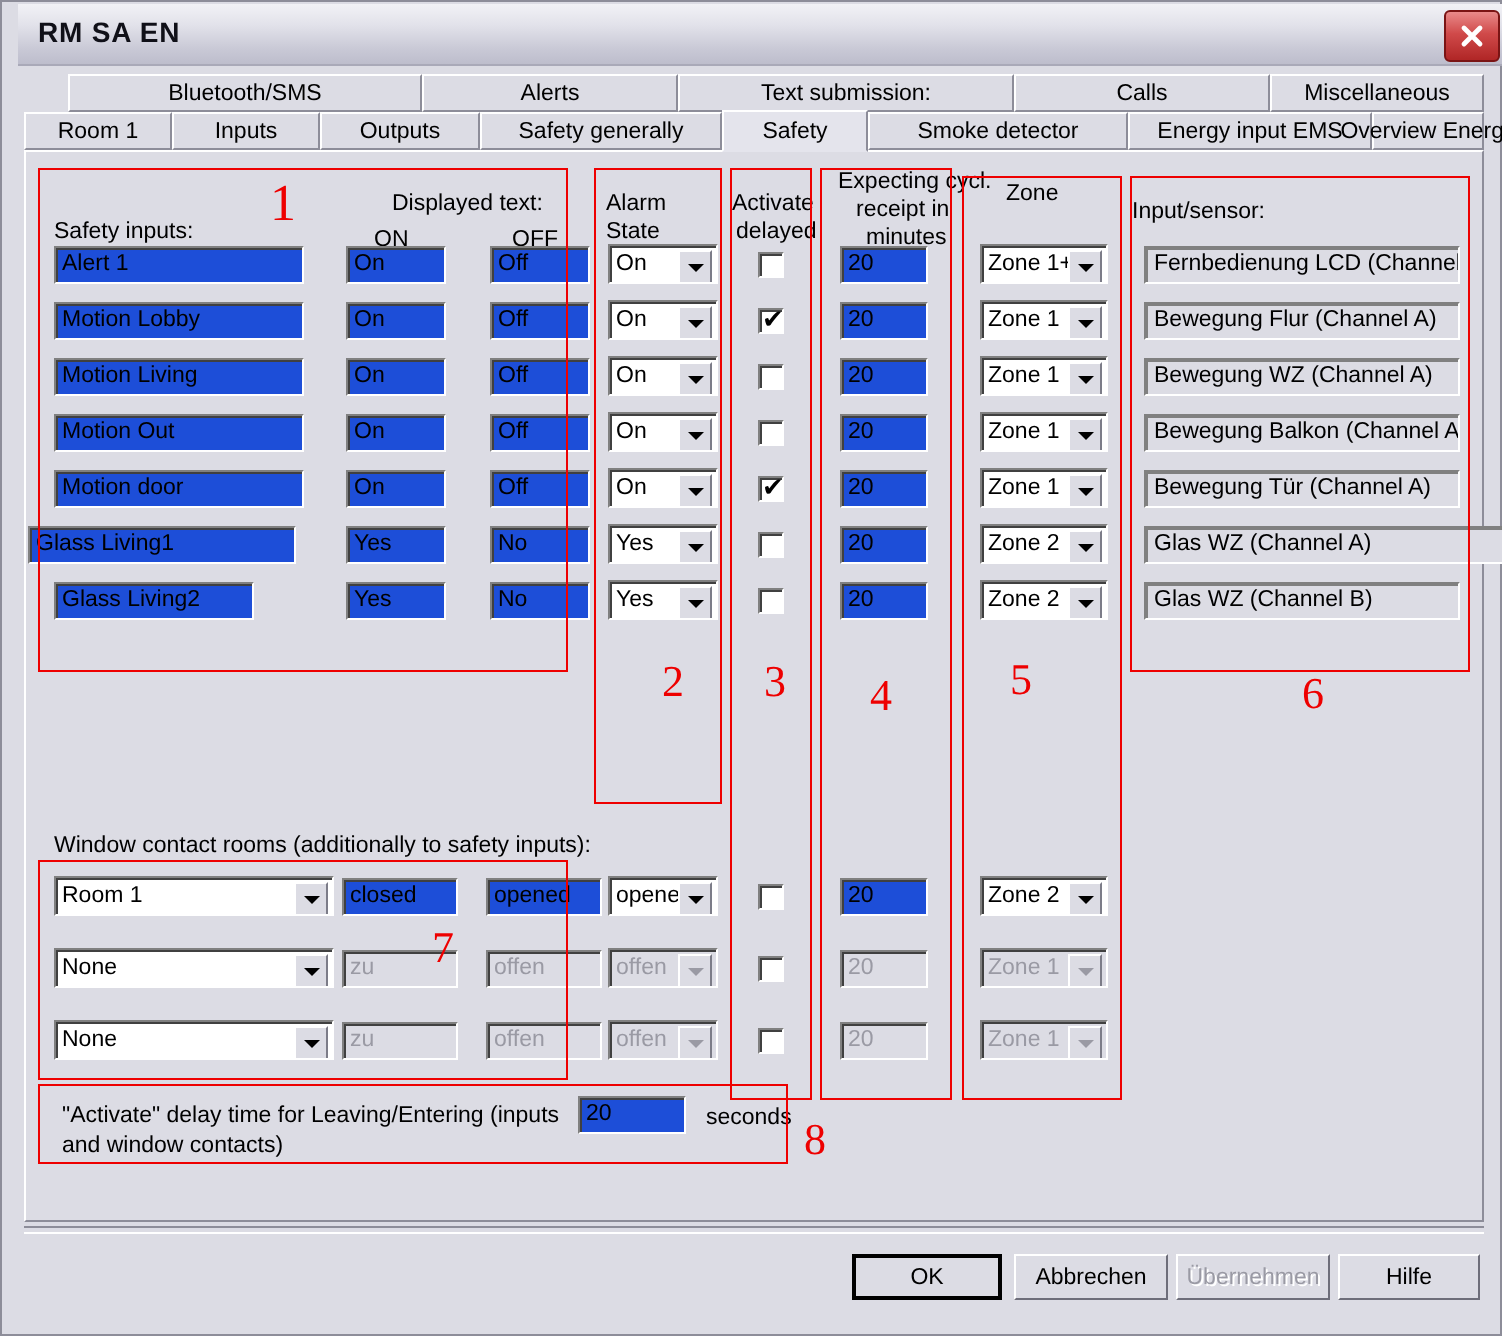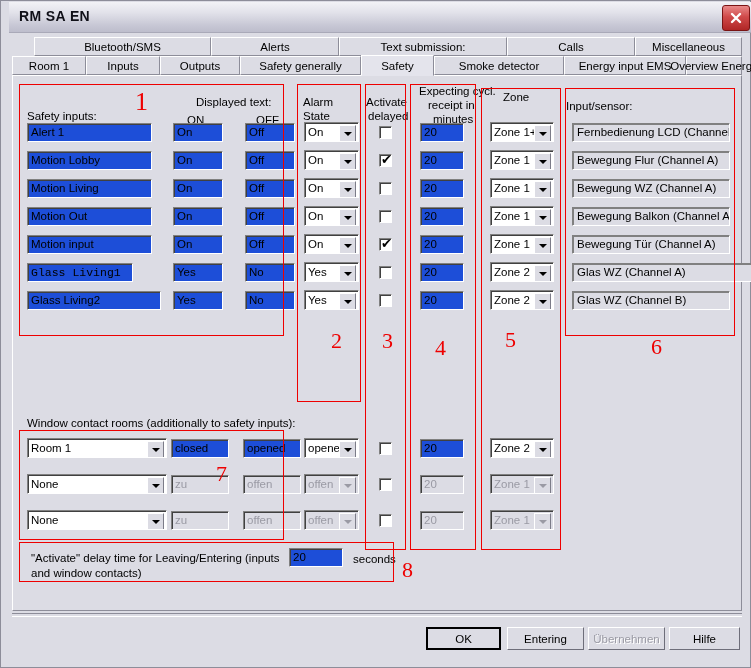--- a/index.html
+++ b/index.html
@@ -240,47 +240,47 @@
         <div class="tf" style="left:232px;top:131px;width:50px;">Off</div>
         <div class="sel" style="left:291px;top:130px;width:55px;"><span>On</span><span class="arrow">
             <i></i>
           </span></div>
         <div class="cb" style="left:366px;top:134px;"></div>
         <div class="tf" style="left:407px;top:131px;width:44px;">20</div>
         <div class="sel" style="left:477px;top:130px;width:64px;"><span>Zone 1</span><span class="arrow">
             <i></i>
           </span></div>
         <div class="ro" style="left:559px;top:131px;width:158px;">Bewegung Balkon  (Channel A)</div>
-        <div class="tf" style="left:14px;top:159px;width:125px;">Motion input</div>
+        <div class="tf" style="left:14px;top:159px;width:125px;">Motion door</div>
         <div class="tf" style="left:160px;top:159px;width:50px;">On</div>
         <div class="tf" style="left:232px;top:159px;width:50px;">Off</div>
         <div class="sel" style="left:291px;top:158px;width:55px;"><span>On</span><span class="arrow">
             <i></i>
           </span></div>
         <div class="cb" style="left:366px;top:162px;">
           <span class="chk">✔</span>
         </div>
         <div class="tf" style="left:407px;top:159px;width:44px;">20</div>
         <div class="sel" style="left:477px;top:158px;width:64px;"><span>Zone 1</span><span class="arrow">
             <i></i>
           </span></div>
         <div class="ro" style="left:559px;top:159px;width:158px;">Bewegung Tür  (Channel A)</div>
-        <div class="tf" style="left:14px;top:187px;width:106px;font-family:Liberation Mono, monospace;">Glass Living1</div>
+        <div class="tf" style="left:1px;top:187px;width:134px;">Glass Living1</div>
         <div class="tf" style="left:160px;top:187px;width:50px;">Yes</div>
         <div class="tf" style="left:232px;top:187px;width:50px;">No</div>
         <div class="sel" style="left:291px;top:186px;width:55px;"><span>Yes</span><span class="arrow">
             <i></i>
           </span></div>
         <div class="cb" style="left:366px;top:190px;"></div>
         <div class="tf" style="left:407px;top:187px;width:44px;">20</div>
         <div class="sel" style="left:477px;top:186px;width:64px;"><span>Zone 2</span><span class="arrow">
             <i></i>
           </span></div>
         <div class="ro" style="left:559px;top:187px;width:190px;">Glas WZ  (Channel A)</div>
-        <div class="tf" style="left:14px;top:215px;width:134px;">Glass Living2</div>
+        <div class="tf" style="left:14px;top:215px;width:100px;">Glass Living2</div>
         <div class="tf" style="left:160px;top:215px;width:50px;">Yes</div>
         <div class="tf" style="left:232px;top:215px;width:50px;">No</div>
         <div class="sel" style="left:291px;top:214px;width:55px;"><span>Yes</span><span class="arrow">
             <i></i>
           </span></div>
         <div class="cb" style="left:366px;top:218px;"></div>
         <div class="tf" style="left:407px;top:215px;width:44px;">20</div>
         <div class="sel" style="left:477px;top:214px;width:64px;"><span>Zone 2</span><span class="arrow">
             <i></i>
           </span></div>
@@ -352,18 +352,18 @@
     <div class="rnum" style="left:638px;top:258px;">6</div>
     <div class="rnum" style="left:203px;top:385px;">7</div>
     <div class="rnum" style="left:389px;top:481px;">8</div>
 
   </div>
 
   <div class="sepline"></div>
 
   <div class="btnbar">
     <div class="btn def" style="left:424px;width:75px;">OK</div>
-    <div class="btn" style="left:505px;width:77px;">Entering</div>
+    <div class="btn" style="left:505px;width:77px;">Abbrechen</div>
     <div class="btn dis" style="left:586px;width:77px;">Übernehmen</div>
     <div class="btn" style="left:667px;width:71px;">Hilfe</div>
   </div>
 
 </div>
 
 </body></html>

